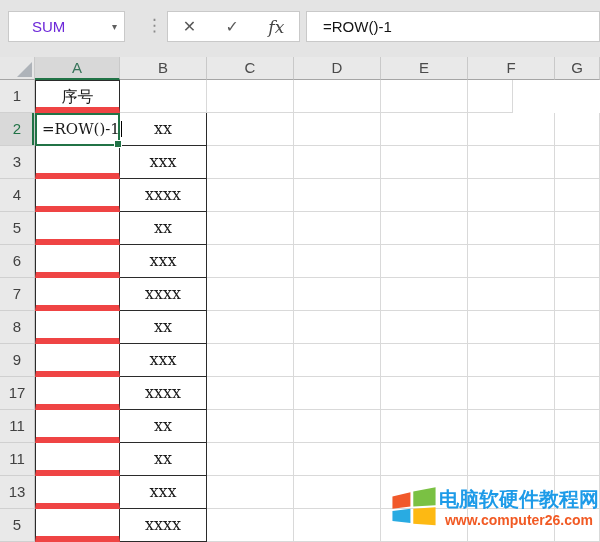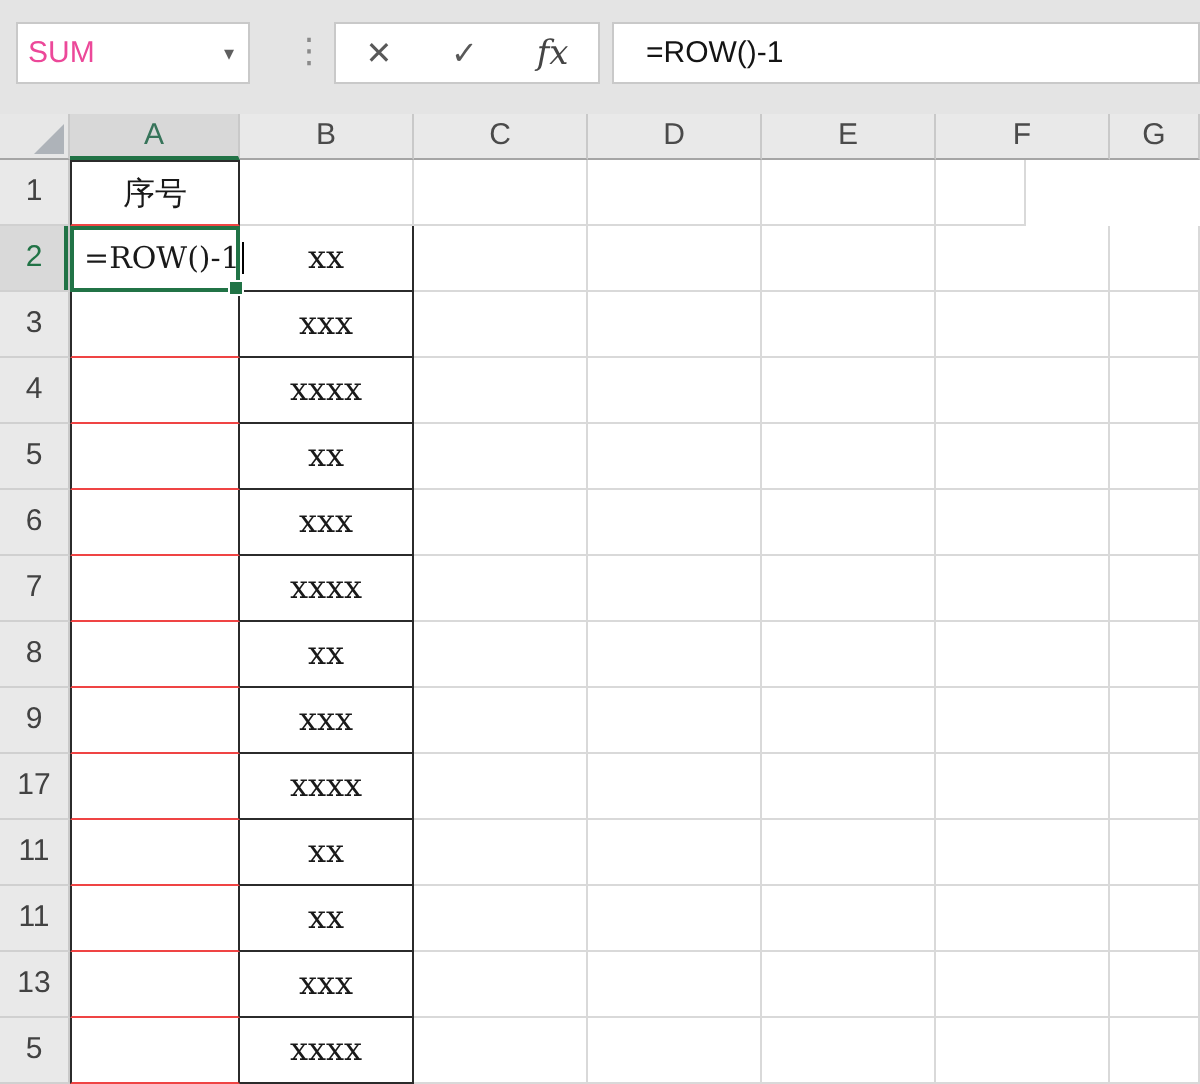--- a/index.html
+++ b/index.html
@@ -3,21 +3,21 @@
 <meta charset="utf-8">
 <style>
   html,body{margin:0;padding:0}
   #app{position:relative;width:600px;height:542px;background:#E4E4E4;overflow:hidden;
        font-family:"Liberation Sans",sans-serif;-webkit-font-smoothing:antialiased}
 
   
   .topbar{position:relative;height:57px;background:#E4E4E4}
   .tb-box{position:absolute;top:11px;height:31px;background:#fff;border:1px solid #C9C9C9;box-sizing:border-box}
   .namebox{left:8px;width:117px;display:flex;align-items:center}
-  .namebox .val{flex:1;padding-left:5px;font-size:15px;color:#ec4899}
+  .namebox .val{flex:1;padding-left:23px;font-size:15px;color:#6d28d9}
   .namebox .dd{padding-right:7px;font-size:10px;color:#5f5f5f}
   .dots{position:absolute;left:146px;top:16px;color:#8a8a8a;font-size:17px;line-height:20px}
   .fbtns{left:167px;width:133px;display:flex;align-items:center;justify-content:space-around}
   .fbtns .b{font-size:16px;color:#595959;cursor:default}
   .fbtns .fx{font-family:"DejaVu Serif","Liberation Serif",serif;font-style:italic;font-size:17px;color:#454545}
   .formulabox{left:306px;width:294px;display:flex;align-items:center}
   .formulabox .f{padding-left:16px;font-size:15px;color:#141414}
 
   
   .headerrow{display:flex;height:23px}
@@ -29,21 +29,21 @@
         box-sizing:border-box;text-align:center;font-size:15px;color:#4a4a4a;line-height:22px}
   .colh.sel{background:#D8D8D8;color:#37745A;border-bottom:2px solid #217346;line-height:21px}
 
   .gridbody{background:#fff}
   .row{display:flex;height:33px;background:#fff}
   .rowh{width:35px;background:#E9E9E9;border-right:1px solid #C9C9C9;border-bottom:1px solid #D0D0D0;
         box-sizing:border-box;text-align:center;font-size:15px;color:#424242;line-height:32px}
   .rowh.sel{background:#D9D9D9;color:#217346;box-shadow:inset -2px 0 0 #217346}
   .cell{box-sizing:border-box;font-family:"DejaVu Serif","Liberation Serif",serif;font-size:16px;
         color:#191919;text-align:center;line-height:32px;white-space:nowrap;overflow:hidden}
-  .ca{width:85px;border-left:1px solid #2B2B2B;border-right:1px solid #2B2B2B;border-bottom:1px solid #ef4444}
+  .ca{width:85px;border-left:1px solid #2B2B2B;border-right:1px solid #2B2B2B;border-bottom:6px solid #ef4444}
   .cb{width:87px;border-right:1px solid #2B2B2B;border-bottom:1px solid #2B2B2B}
   .top{border-top:1px solid #2B2B2B}
   .filler{border-right:1px solid #D9D9D9;border-bottom:1px solid #D9D9D9}
   .ca.editing{position:relative;border:2px solid #217346;text-align:left;padding-left:5px;
               font-size:15px;line-height:28px;overflow:visible}
   .caret{display:inline-block;width:1px;height:16px;background:#000;margin-left:1px;vertical-align:-3px;
          animation:blink 1.06s steps(1) infinite}
   @keyframes blink{50%{opacity:0}}
   .handle{position:absolute;right:-4px;bottom:-4px;width:6px;height:6px;background:#217346;
           border:1px solid #fff;z-index:3}
@@ -225,14 +225,26 @@
         <div class="cell ca"></div>
         <div class="cell cb">xxxx</div>
         <div class="cell filler" style="width: 87px;"></div>
         <div class="cell filler" style="width: 87px;"></div>
         <div class="cell filler" style="width: 87px;"></div>
         <div class="cell filler" style="width: 87px;"></div>
         <div class="cell filler" style="width: 45px;"></div>
       </div>
     </div>
 
+  <div class="watermark">
+    <svg width="62" height="60" viewBox="0 0 64 60">
+      <polygon id="tile-tl" points="2,14 27,8 27,28 2,31" fill="#F1592A"></polygon>
+      <polygon id="tile-tr" points="31,7 62,1 62,26 31,28" fill="#7AC143"></polygon>
+      <polygon id="tile-bl" points="2,34 27,31 27,51 2,48" fill="#29ABE2"></polygon>
+      <polygon id="tile-br" points="31,31 62,29 62,54 31,52" fill="#FDB913"></polygon>
+    </svg>
+    <div class="wm-text">
+      <span class="wm-title" style="color: rgb(29, 155, 232);">电脑软硬件教程网</span>
+      <span class="wm-url" style="color: rgb(241, 90, 36);">www.computer26.com</span>
+    </div>
+  </div>
 
 </div>
 
 </body></html>

